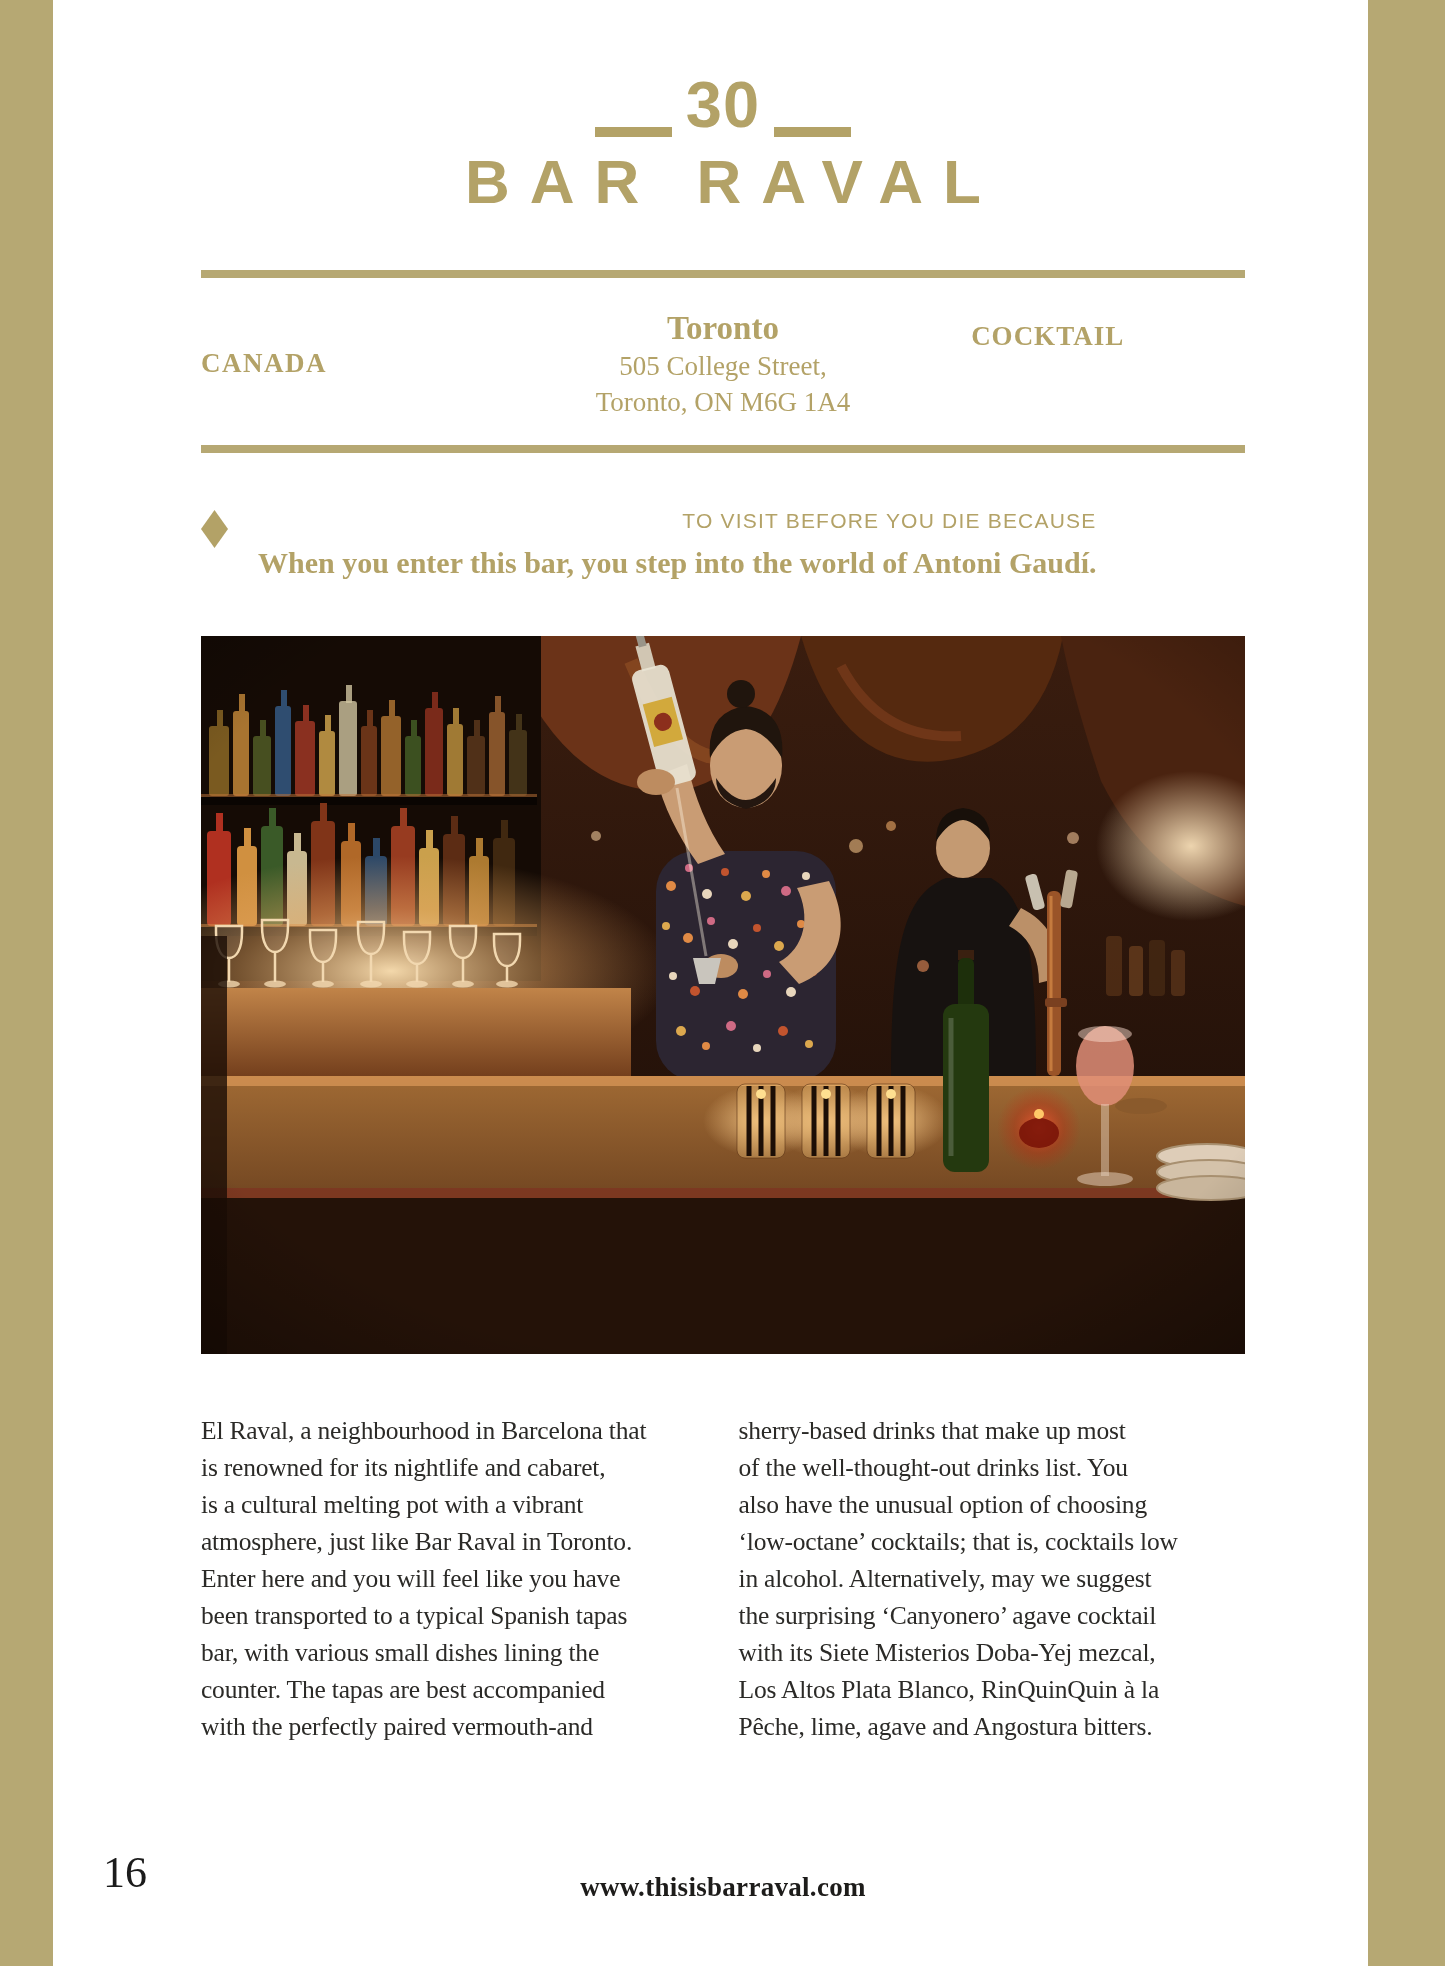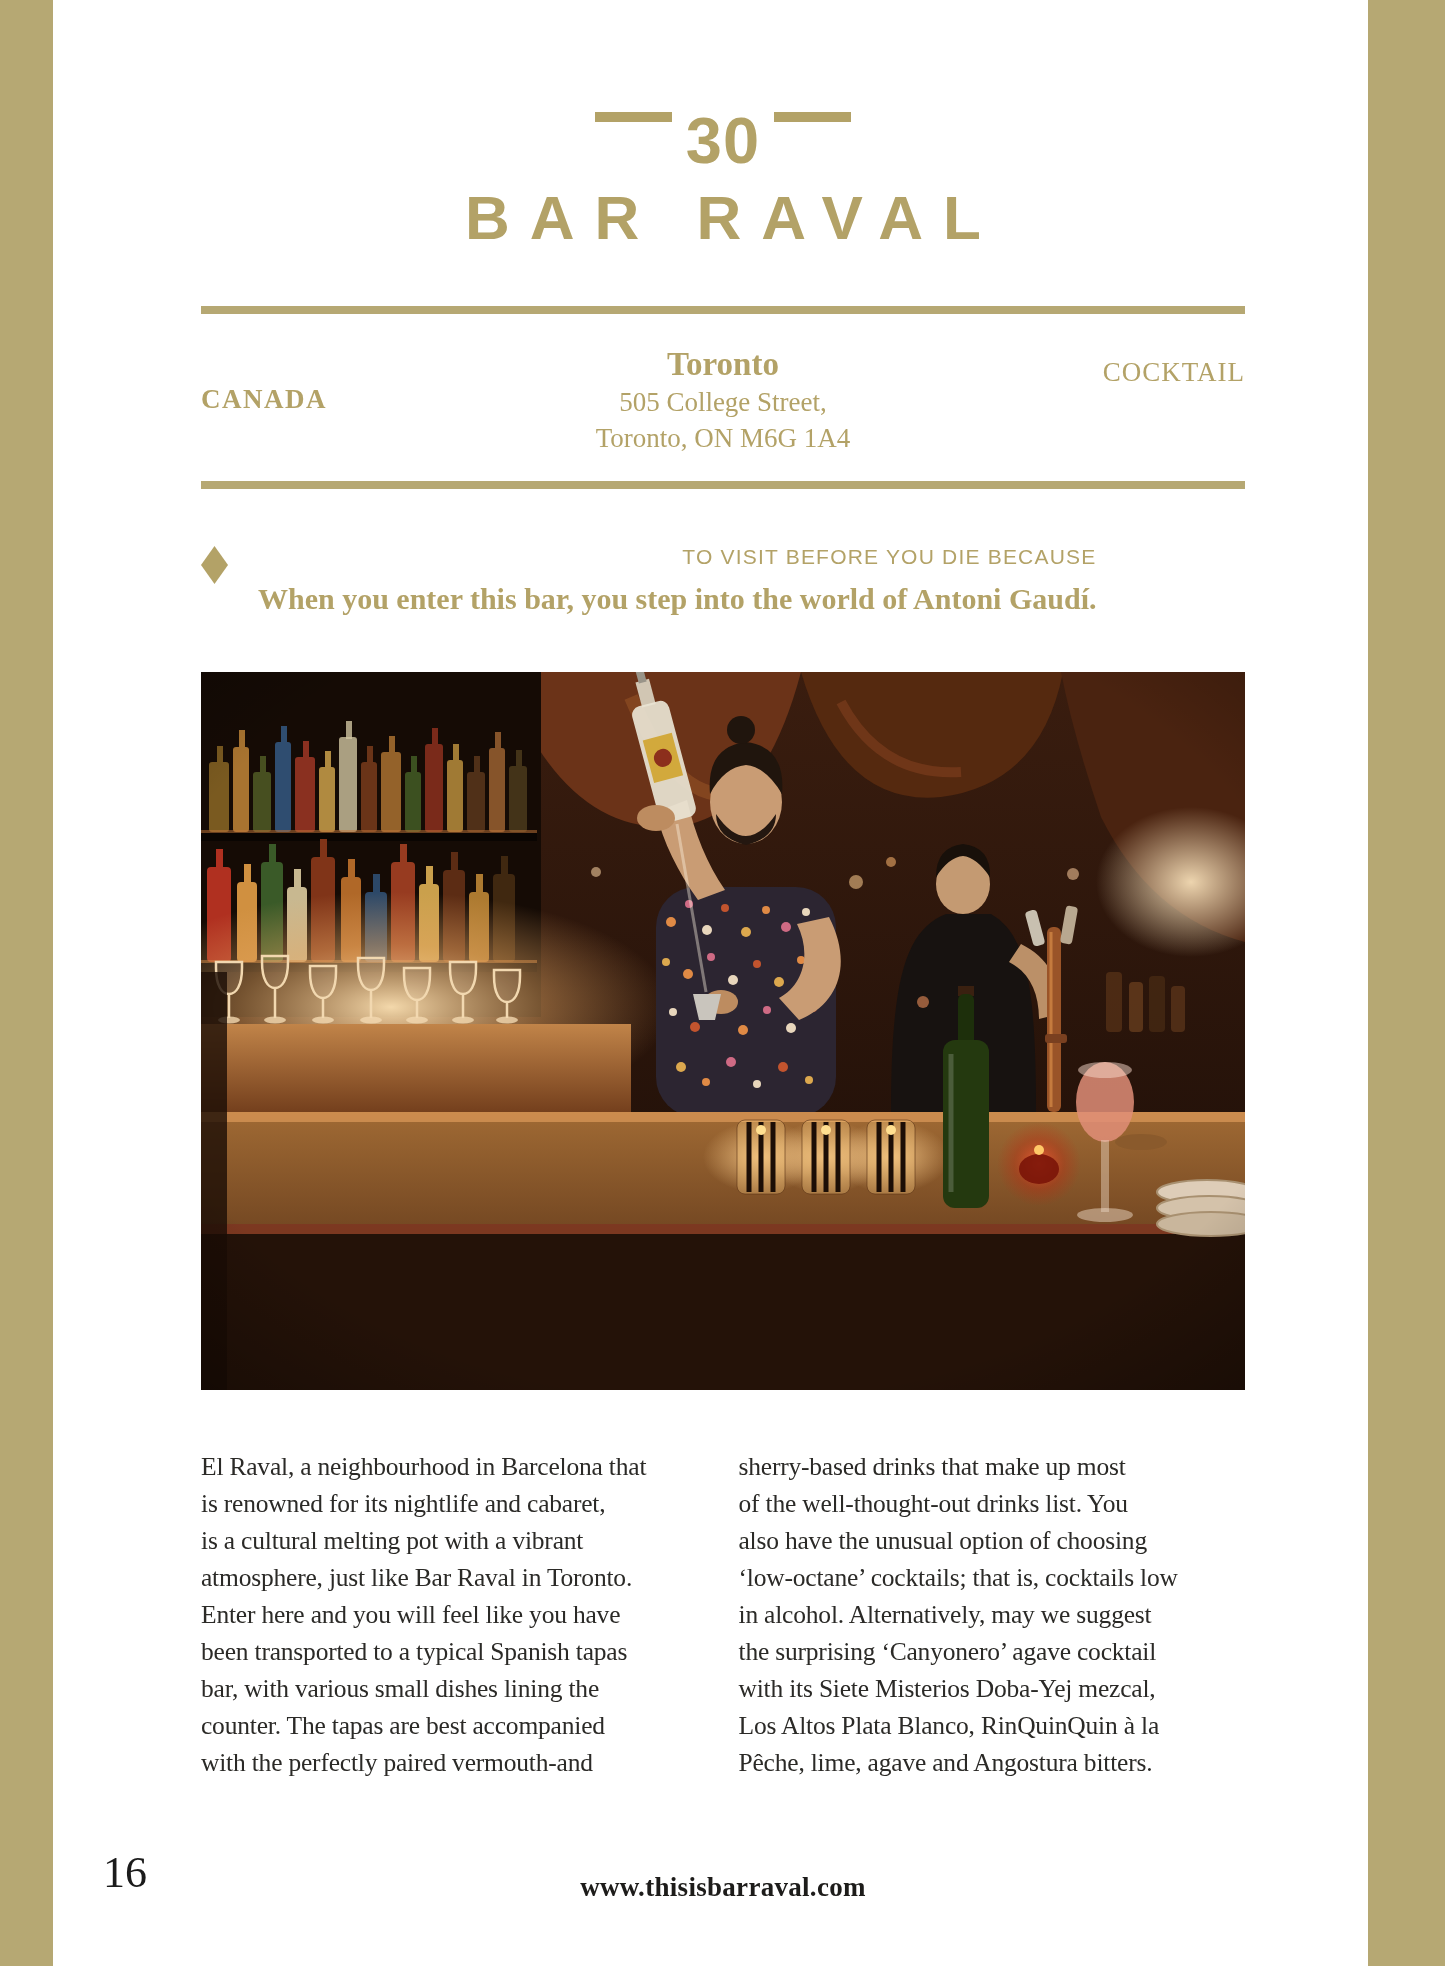--- a/index.html
+++ b/index.html
@@ -19,22 +19,22 @@
   .rail{position:absolute;top:0;height:100%;background:var(--gold-rail);}
   .rail-left{left:0;width:53px;}
   .rail-right{right:0;width:77px;}
 
   .content{
     position:absolute;left:201px;top:0;width:1044px;
   }
 
   
   .entry-number{
-    padding-top:108px;
-    display:flex;align-items:flex-start;justify-content:center;gap:14px;
+    padding-top:72px;
+    display:flex;align-items:flex-end;justify-content:center;gap:14px;
   }
   .entry-number .num{
     font-family:"Liberation Sans",sans-serif;
     font-weight:700;font-size:65px;line-height:1;
     letter-spacing:1px;color:var(--gold);
   }
   .dash{width:77px;height:10px;background:var(--gold);margin-top:4px;}
   .title{
     margin-top:14px;
     text-align:center;
@@ -55,22 +55,22 @@
     color:var(--gold);
   }
   .country{
     margin-top:40px;
     font-weight:700;font-size:27px;letter-spacing:1.5px;
   }
   .info-center{text-align:center;}
   .city{font-weight:700;font-size:33px;line-height:40px;}
   .addr{font-size:27px;line-height:36px;}
   .category{
-    margin-top:10px;text-align:right;
-    font-weight:400;font-size:27px;line-height:36px;letter-spacing:1px;
+    margin-top:10px;text-align:center;
+    font-weight:700;font-size:27px;line-height:36px;letter-spacing:1px;
   }
 
   
   .reason{margin-top:55px;display:flex;align-items:flex-start;text-align:right;}
   .diamond{
     width:27px;height:38px;margin-top:2px;
     background:var(--gold);
     clip-path:polygon(50% 0,100% 50%,50% 100%,0 50%);
     flex:0 0 auto;
   }

